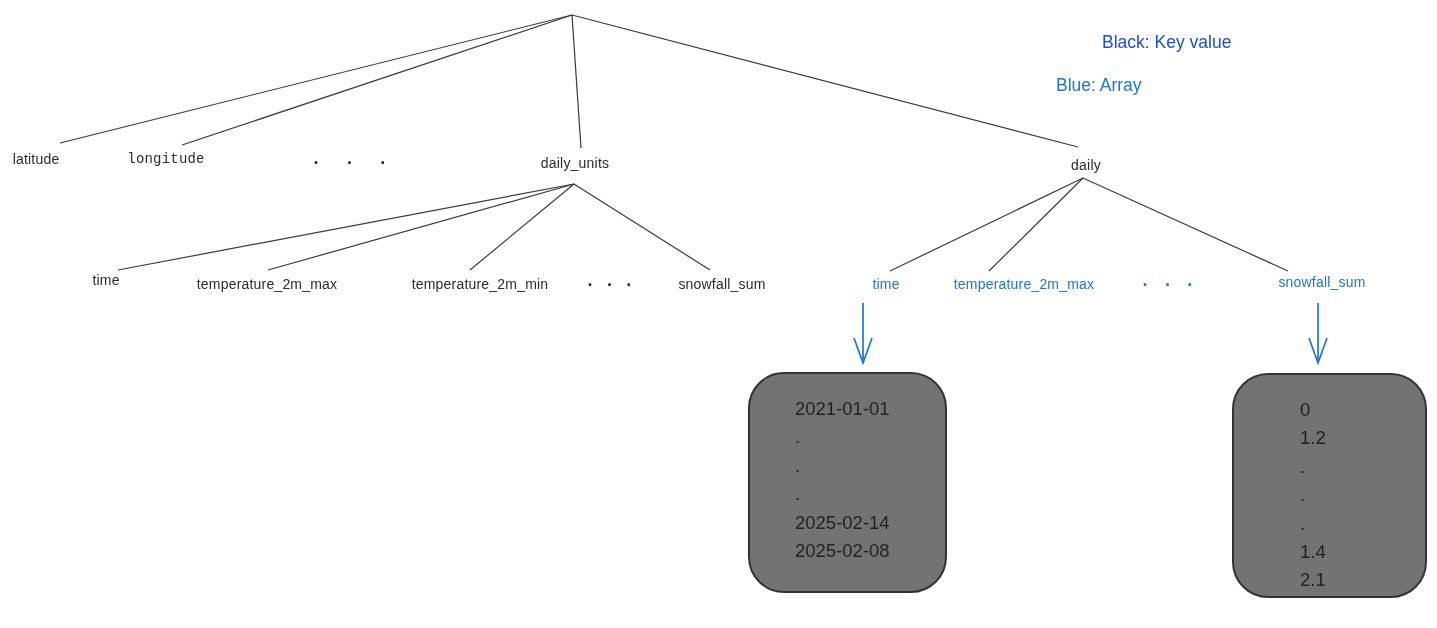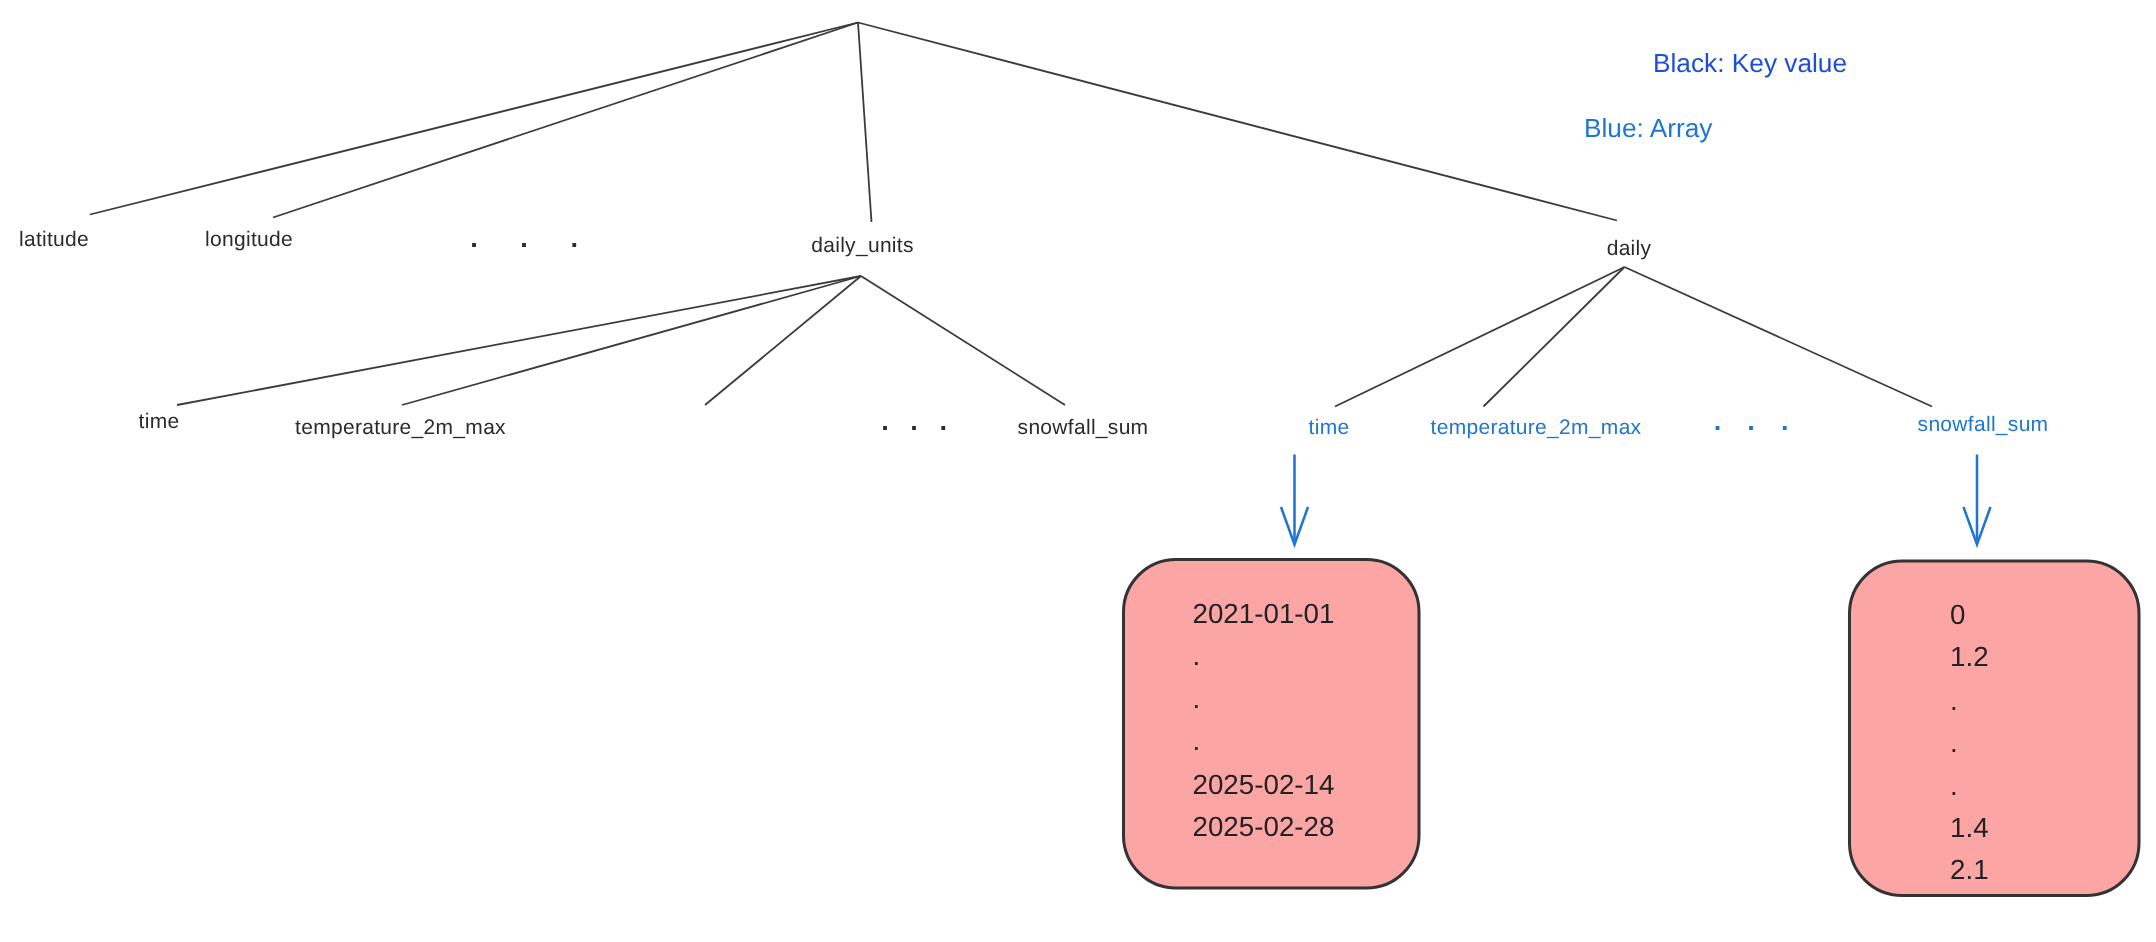--- a/index.html
+++ b/index.html
@@ -30,21 +30,21 @@
   .dots-blue{word-spacing:11px;}
   .legend-line{
     position:absolute;
     font-size:17.5px;
     white-space:nowrap;
   }
   .array-box{
     position:absolute;
     border:2px solid #333333;
     border-radius:36px;
-    background:#fca5a5;
+    background:#737373;
     box-sizing:border-box;
   }
   .array-box .vals{
     padding-top:21px;
     font-size:18.5px;
     line-height:28.4px;
     color:#222222;
   }
   #time-box .vals{padding-left:45px;}
   #snow-box .vals{padding-left:66px;}
@@ -77,43 +77,44 @@
     <g class="arrow">
       <line x1="1318" y1="303" x2="1318" y2="360"></line>
       <polyline points="1309,338 1318,363 1327,338"></polyline>
     </g>
   </svg>
 
   <div class="legend-line" style="left:1102px;top:32px;color:#1d4ed8;">Black: Key value</div>
   <div class="legend-line blue" style="left:1056px;top:75px;">Blue: Array</div>
 
   <div class="lbl" style="left:36px;top:151px;">latitude</div>
-  <div class="lbl" style="left:166px;top:151px;">longitude</div>
+  <div class="lbl" style="left:166px;top:151px;font-family:Liberation Mono, monospace;">longitude</div>
   <div class="lbl dots dots-wide" style="left:350px;top:153px;">· · ·</div>
   <div class="lbl" style="left:575px;top:155px;">daily_units</div>
   <div class="lbl" style="left:1086px;top:157px;">daily</div>
 
   <div class="lbl" style="left:106px;top:272px;">time</div>
   <div class="lbl" style="left:267px;top:276px;">temperature_2m_max</div>
+  <div class="lbl" style="left:480px;top:276px;">temperature_2m_min</div>
   <div class="lbl dots dots-mid" style="left:610px;top:275px;">· · ·</div>
   <div class="lbl" style="left:722px;top:276px;">snowfall_sum</div>
 
   <div class="lbl blue" style="left:886px;top:276px;">time</div>
   <div class="lbl blue" style="left:1024px;top:276px;">temperature_2m_max</div>
   <div class="lbl dots dots-blue blue" style="left:1168px;top:275px;">· · ·</div>
   <div class="lbl blue" style="left:1322px;top:274px;">snowfall_sum</div>
 
   <div id="time-box" class="array-box" style="left:748px;top:372px;width:199px;height:221px;">
     <div class="vals">
       <div>2021-01-01</div>
       <div>.</div>
       <div>.</div>
       <div>.</div>
       <div>2025-02-14</div>
-      <div>2025-02-28</div>
+      <div>2025-02-08</div>
     </div>
   </div>
 
   <div id="snow-box" class="array-box" style="left:1232px;top:373px;width:195px;height:225px;">
     <div class="vals">
       <div>0</div>
       <div>1.2</div>
       <div>.</div>
       <div>.</div>
       <div>.</div>

